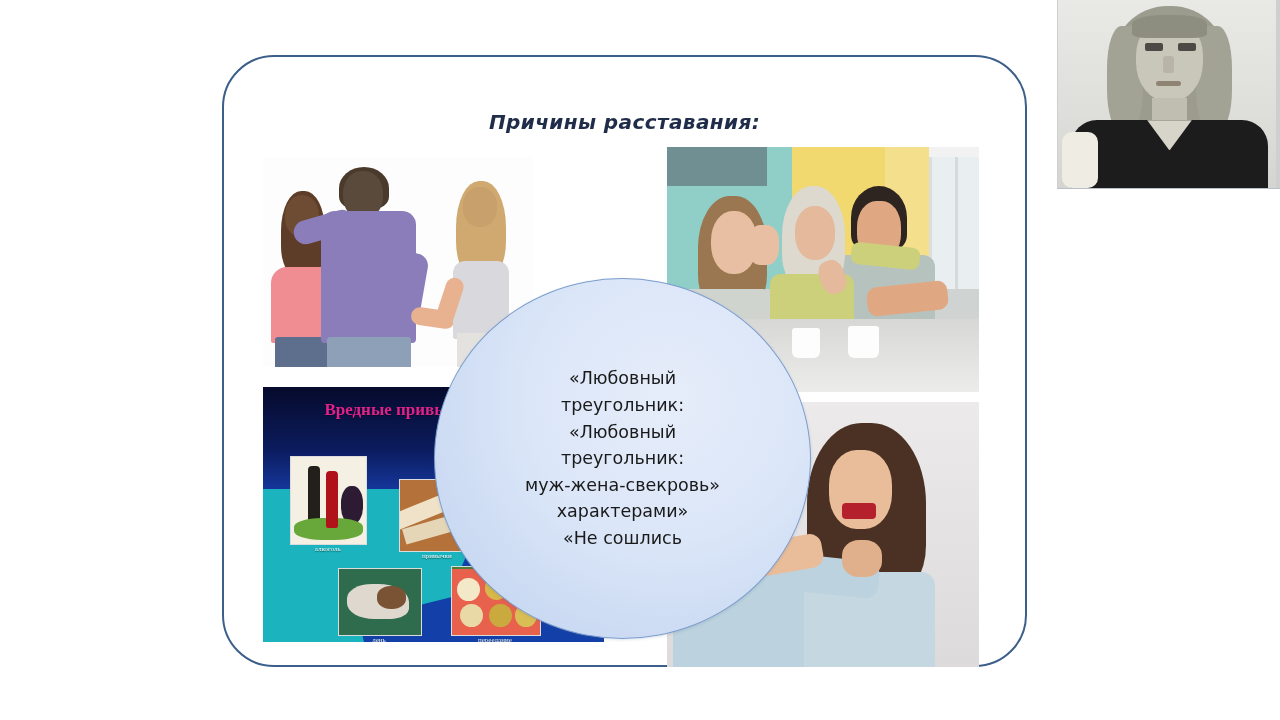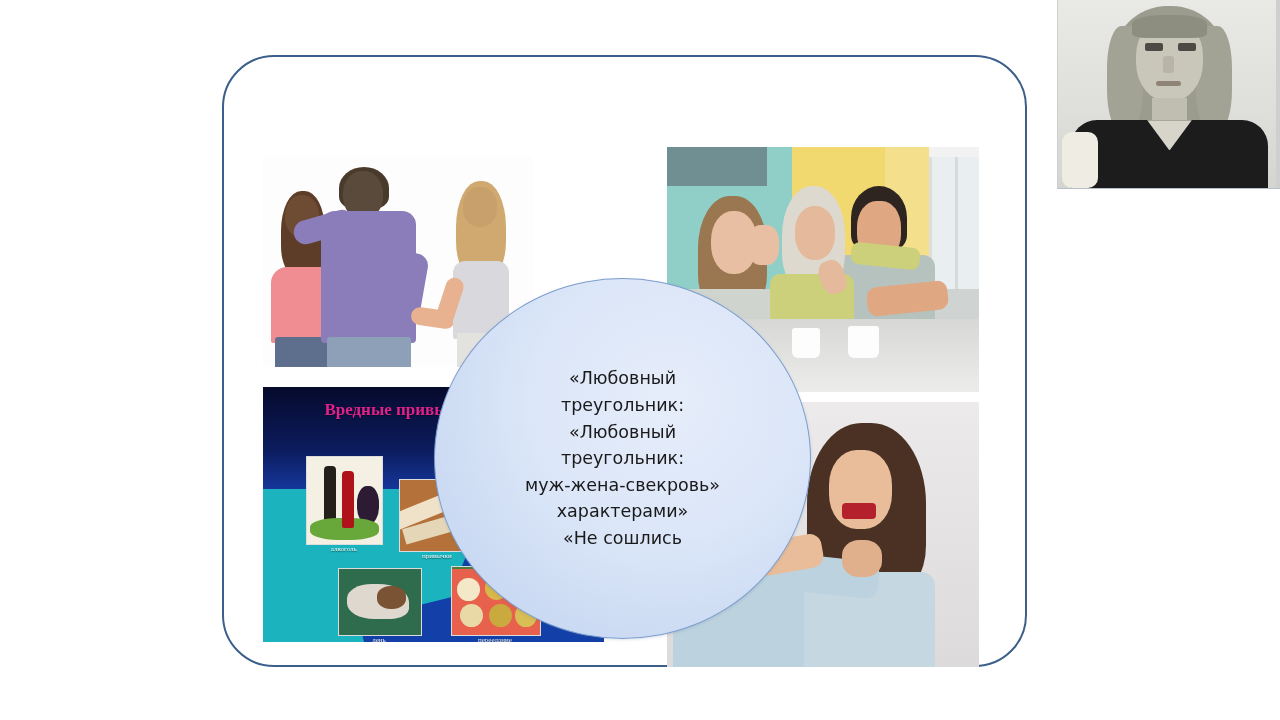--- a/index.html
+++ b/index.html
@@ -128,21 +128,21 @@
     font-size:17px;font-weight:bold;color:#e0218a;white-space:nowrap;
     text-shadow:0 1px 1px rgba(0,0,0,.4);
   }
   .bh-cell{position:absolute;}
   .bh-img{border:1px solid #dcdcdc;}
   .bh-lbl{
     position:absolute;width:100%;text-align:center;top:100%;margin-top:2px;
     font-size:7px;color:#f2f7f7;font-family:"Liberation Serif","DejaVu Serif",serif;
     white-space:nowrap;text-shadow:0 1px 1px rgba(0,0,0,.5);
   }
-  #bh-c1{left:8%;top:27%;width:22%;height:34%;margin-left:16px;}
+  #bh-c1{left:8%;top:27%;width:22%;height:34%;}
   #bh-c2{left:40%;top:36%;width:22%;height:28%;}
   #bh-c3{left:70%;top:36%;width:22%;height:28%;}
   #bh-c4{left:22%;top:71%;width:24%;height:26%;}
   #bh-c5{left:55%;top:70%;width:26%;height:27%;}
   .bh-alcohol{width:100%;height:100%;background:#f4f1e4;position:relative;overflow:hidden;}
   .bh-alcohol:before{content:"";position:absolute;left:22%;top:10%;width:16%;height:72%;background:#23201c;border-radius:4px 4px 2px 2px;}
   .bh-alcohol:after{content:"";position:absolute;left:46%;top:16%;width:16%;height:66%;background:#b0121a;border-radius:4px 4px 2px 2px;}
   .bh-grape{position:absolute;right:4%;top:34%;width:30%;height:44%;background:#2d1a33;border-radius:44%;}
   .bh-leaf{position:absolute;left:4%;bottom:4%;width:92%;height:26%;background:#68a83b;border-radius:40%;}
   .bh-smoke{width:100%;height:100%;background:#b4723a;position:relative;overflow:hidden;}
@@ -243,20 +243,21 @@
     background:#cfcfcf;
   }
 </style>
 </head>
 <body>
 
 <div id="stage">
 
   <div id="slide-frame">
 
+    <div id="slide-title">Причины расставания:</div>
 
     <div class="photo" id="photo-love-triangle">
       <div class="bg"></div>
       <div class="lt-w1-hair"></div>
       <div class="lt-w1-head"></div>
       <div class="lt-w1-body"></div>
       <div class="lt-w1-jeans"></div>
       <div class="lt-m-hair"></div>
       <div class="lt-m-head"></div>
       <div class="lt-m-body"></div>

